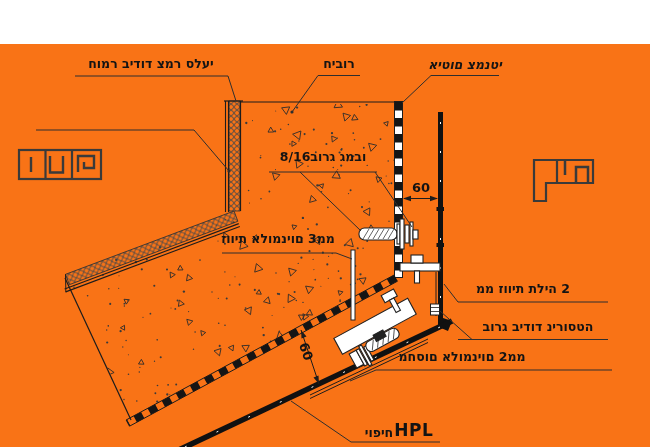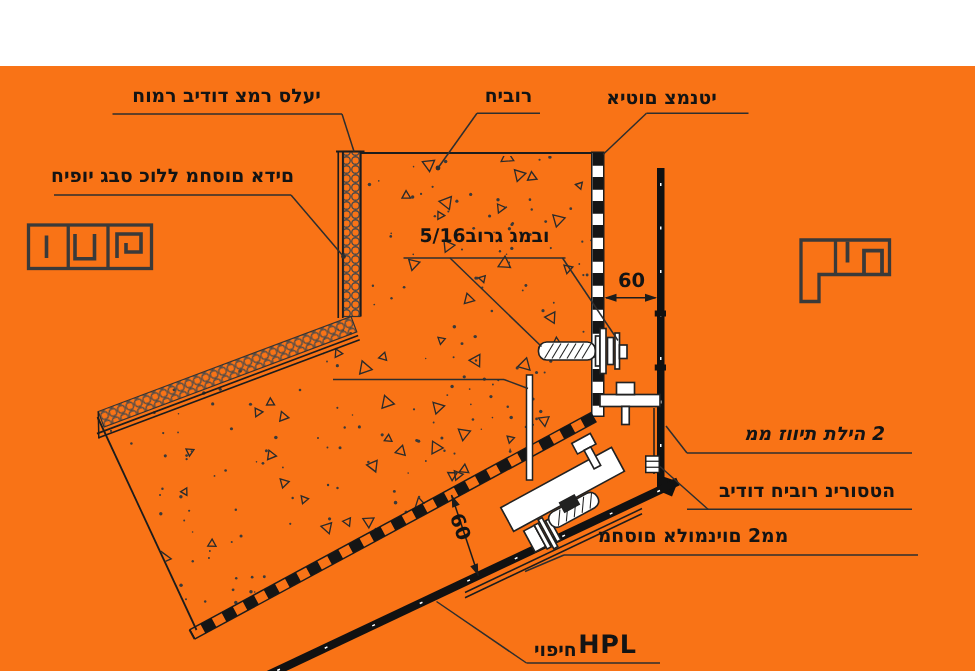--- a/index.html
+++ b/index.html
@@ -7,21 +7,21 @@
     position:relative; width:650px; height:447px; background:#f97316;
     overflow:hidden; font-family:"DejaVu Sans", sans-serif;margin-top:44px;
   }
   #stage svg { position:absolute; left:0; top:0; }
   .lbl {
     position:absolute; font:600 12.5px "DejaVu Sans", sans-serif; color:#141414;
     direction:ltr; unicode-bidi:bidi-override; white-space:nowrap; text-align:center;
     line-height:1.1;
   }
   .dim { font:600 13px "DejaVu Sans", sans-serif; }
-  .hpl-row { display:flex; align-items:flex-end; gap:1px; }
+  .hpl-row { display:flex; align-items:flex-end; justify-content:center; gap:1px; }
   .hpl-he { font:600 12.5px "DejaVu Sans", sans-serif; }
   .hpl-en { font:600 17px "DejaVu Sans", sans-serif; letter-spacing:0.5px; }
   .rot60 { transform:rotate(70deg); transform-origin:center center; }
 </style>
 </head>
 <body>
 
 <div id="stage">
 
   <svg width="650" height="447" viewBox="0 0 650 447">
@@ -408,26 +408,26 @@
 
     <g fill="none" stroke="#3a3a3a" stroke-width="2.2" aria-label="חוץ">
       <path d="M534,116 H593 V139 H546 V157 H534 Z"></path>
       <line x1="557" y1="116" x2="557" y2="139"></line>
       <line x1="565" y1="117" x2="565" y2="131" stroke-width="2.5"></line>
       <path d="M576,139 V123 H588 V139" stroke-width="2.5"></path>
     </g>
   </svg>
 
   <div class="lbl" style="left:73px;top:13px;width:156px;">חומר בידוד צמר סלעי</div>
-  <div class="lbl" style="left:34px;top:66px;width:162px;">חיפוי גבס כולל מחסום אדים</div>
   <div class="lbl" style="left:316px;top:13px;width:46px;">חיבור</div>
-  <div class="lbl" style="left:404px;top:14px;width:74px;">איטום צמנטי</div>
-  <div class="lbl" style="left:266px;top:106px;width:114px;">5/16בורג גמבו</div>
-  <div class="lbl" style="left:472px;top:238px;width:142px;font-style:italic;">ממ זווית תליה 2</div>
-  <div class="lbl" style="left:468px;top:276px;width:140px;">בידוד חיבור נירוסטה</div>
+  <div class="lbl" style="left:428px;top:14px;width:74px;font-style:italic;">איטום צמנטי</div>
+  <div class="lbl" style="left:266px;top:106px;width:114px;">8/16בורג גמבו</div>
+  <div class="lbl" style="left:218px;top:188px;width:120px;">זווית אלומניום 3ממ</div>
+  <div class="lbl" style="left:452px;top:238px;width:142px;">ממ זווית תליה 2</div>
+  <div class="lbl" style="left:468px;top:276px;width:140px;">בורג בידוד נירוסטה</div>
   <div class="lbl" style="left:384px;top:306px;width:156px;">מחסום אלומניום 2ממ</div>
 
   <div class="lbl hpl-row" style="left:356px;top:376px;width:86px;">
     <span class="hpl-he">חיפוי</span>
       <span class="hpl-en">HPL</span>
   </div>
 
   <div class="lbl dim" style="left:408px;top:136px;width:26px;">60</div>
   <div class="lbl dim rot60" style="left:294px;top:300px;width:24px;">60</div>
 

